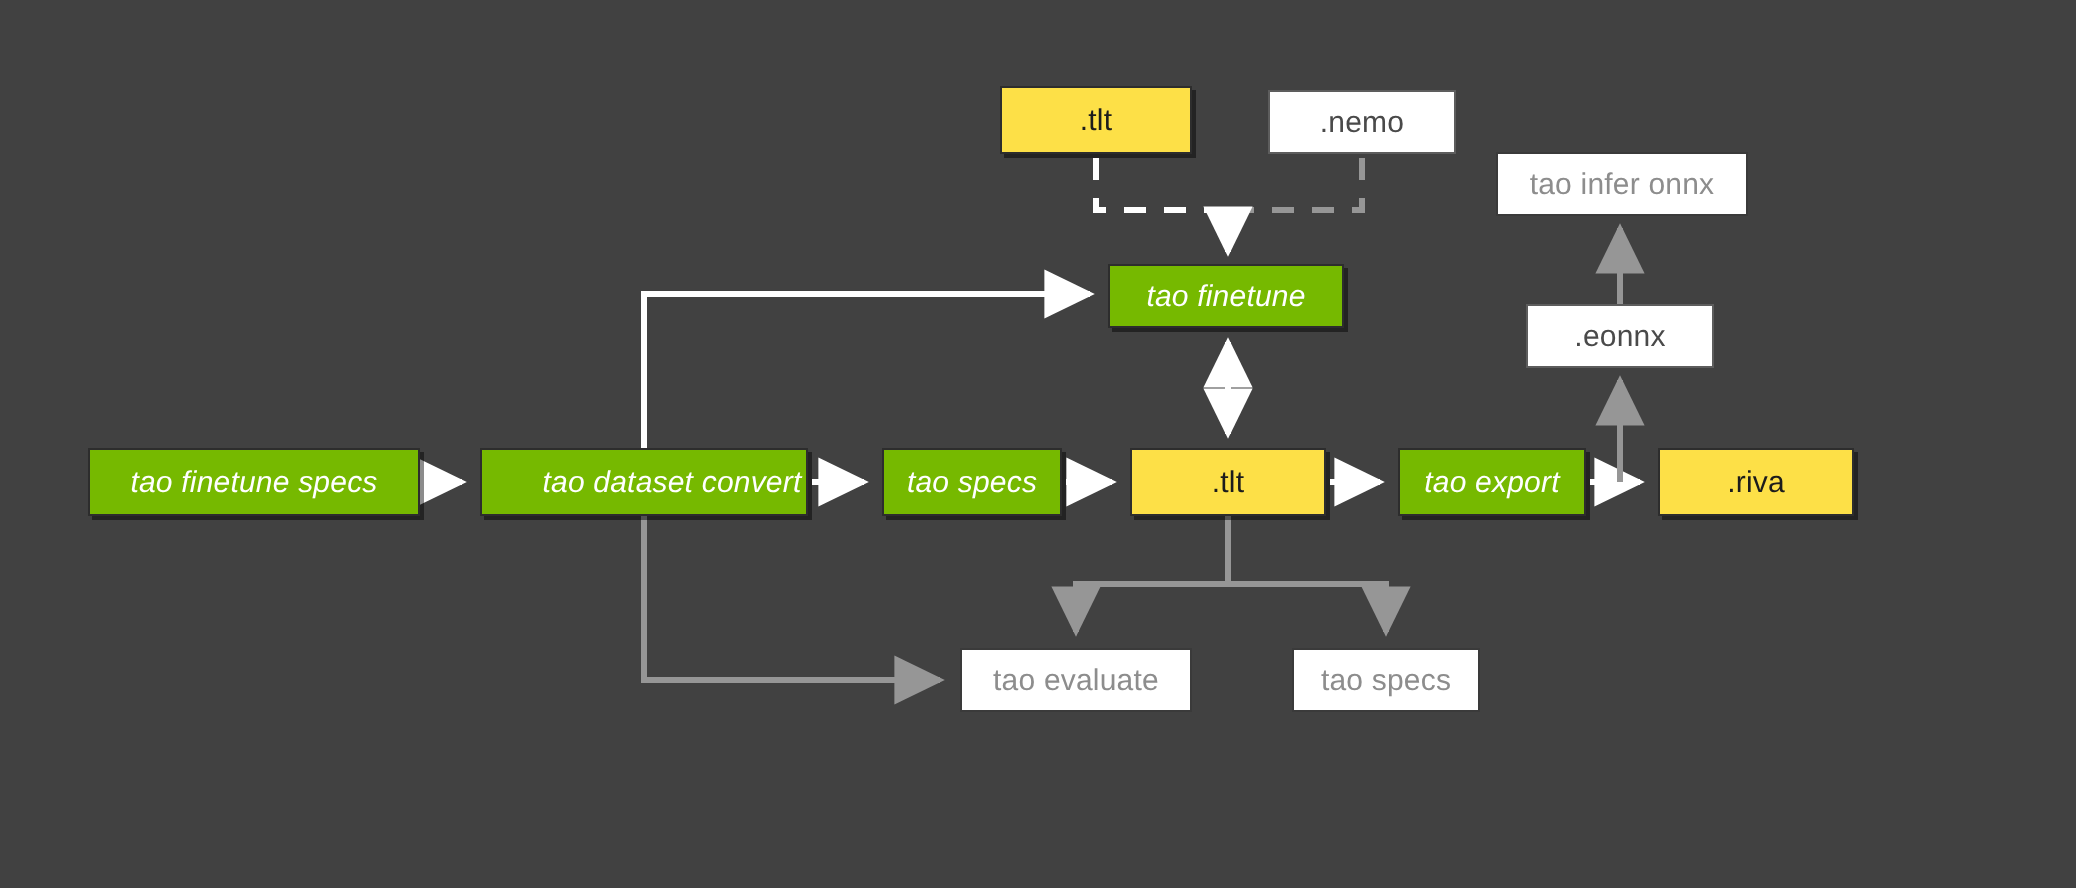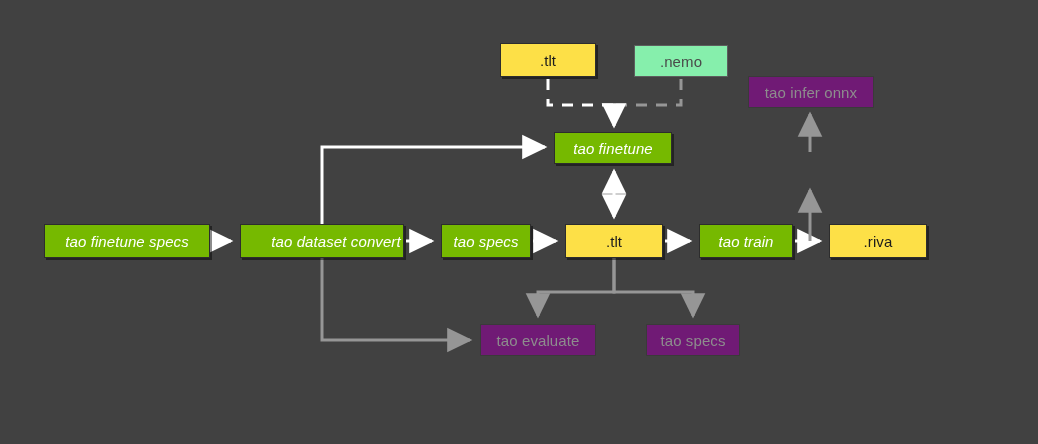--- a/index.html
+++ b/index.html
@@ -23,34 +23,34 @@
   
   .n-green{
     background:#76b900;
     color:#ffffff;
     border:1px solid #2d2d2d;
     box-shadow:2px 2px 0 rgba(0,0,0,0.45);
     font-style:italic;
   }
   
   .n-green-dim{
-    background:#701a75;
+    background:#ffffff;
     color:#8d8d8d;
     border:1px solid #3a3a3a;
   }
   
   .n-white{
     background:#fde047;
     color:#1c1c1c;
     border:1px solid #2d2d2d;
     box-shadow:2px 2px 0 rgba(0,0,0,0.45);
   }
   
   .n-gray{
-    background:#86efac;
+    background:#ffffff;
     color:#4a4a4a;
     border:1px solid #5d5d5d;
   }
 </style>
 </head>
 <body>
 
 <div id="diagram">
 
   <svg id="wires" viewBox="0 0 1038 444" xmlns="http://www.w3.org/2000/svg">
@@ -90,25 +90,26 @@
     <path d="M614,258 L614,292 L693,292 L693,316" stroke="#969696" stroke-width="3" fill="none" marker-end="url(#ah-g)"></path>
 
     <line x1="810" y1="241" x2="810" y2="190" stroke="#969696" stroke-width="3" marker-end="url(#ah-g)"></line>
     <line x1="810" y1="152" x2="810" y2="114" stroke="#969696" stroke-width="3" marker-end="url(#ah-g)"></line>
   </svg>
 
   <div class="node n-green" style="left:44px;  top:224px; width:166px; height:34px;">tao finetune specs</div>
   <div class="node n-green" style="left:240px; top:224px; width:164px; height:34px;padding-left:28px;">tao dataset convert</div>
   <div class="node n-green" style="left:441px; top:224px; width:90px;  height:34px;">tao specs</div>
   <div class="node n-white" style="left:565px; top:224px; width:98px;  height:34px;">.tlt</div>
-  <div class="node n-green" style="left:699px; top:224px; width:94px;  height:34px;">tao train</div>
+  <div class="node n-green" style="left:699px; top:224px; width:94px;  height:34px;">tao export</div>
   <div class="node n-white" style="left:829px; top:224px; width:98px;  height:34px;">.riva</div>
 
   <div class="node n-green" style="left:554px; top:132px; width:118px; height:32px;">tao finetune</div>
   <div class="node n-white" style="left:500px; top:43px;  width:96px;  height:34px;">.tlt</div>
   <div class="node n-gray" style="left:634px; top:45px;  width:94px;  height:32px;">.nemo</div>
 
   <div class="node n-green-dim" style="left:748px; top:76px;  width:126px; height:32px;">tao infer onnx</div>
+  <div class="node n-gray" style="left:763px; top:152px; width:94px;  height:32px;">.eonnx</div>
 
   <div class="node n-green-dim" style="left:480px; top:324px; width:116px; height:32px;">tao evaluate</div>
   <div class="node n-green-dim" style="left:646px; top:324px; width:94px;  height:32px;">tao specs</div>
 
 </div>
 
 </body></html>

